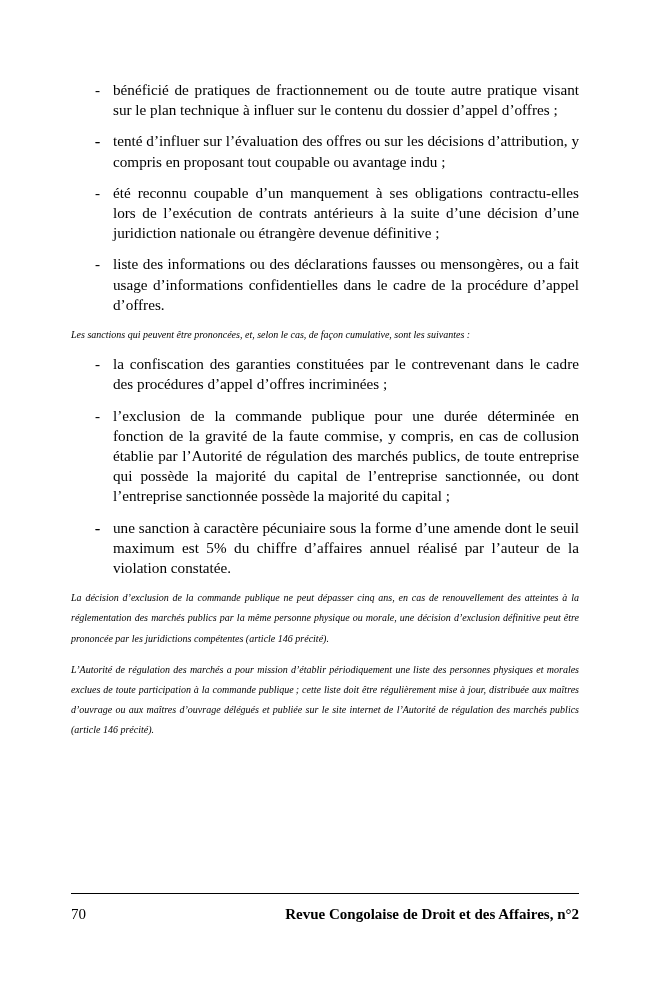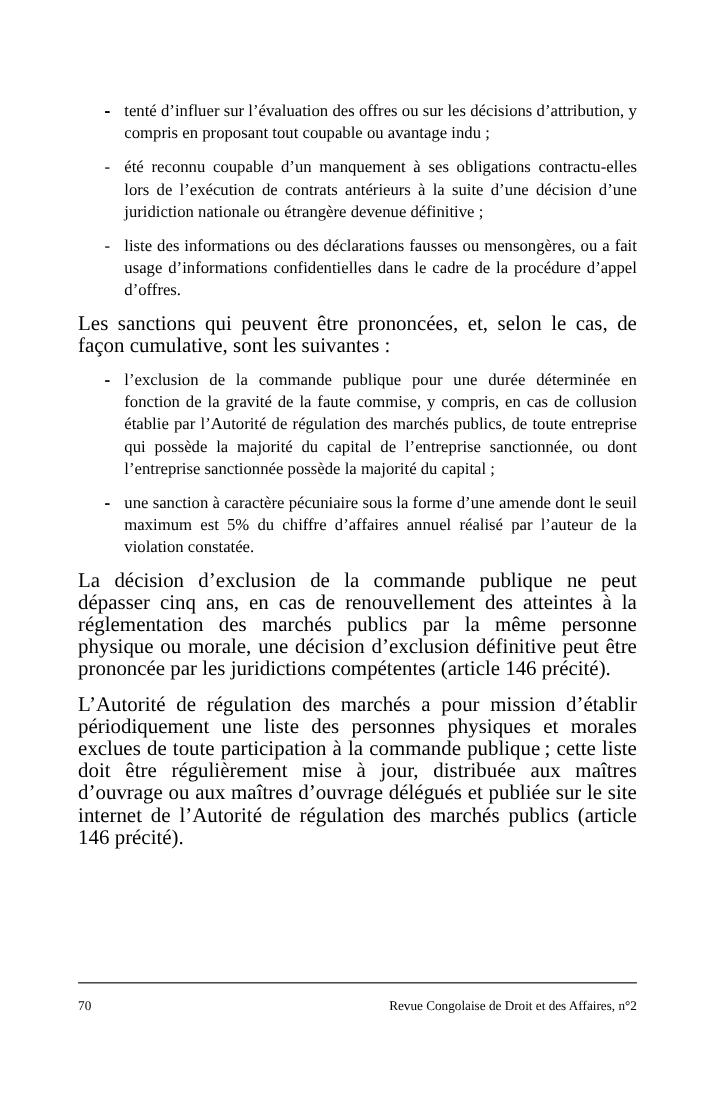--- a/index.html
+++ b/index.html
@@ -23,26 +23,27 @@
   }
   .content {
     position: absolute;
     left: 71px;
     top: 80px;
     width: 508px;
   }
   
   .para {
     margin: 0 0 11px 0;
-    font-size: 19px;
+    font-size: 10px;
     line-height: 20.2px;
     text-align: justify;
     text-justify: inter-word;
     hyphens: none;
     text-indent: 0;
+    font-style: italic;
   }
   .para.tight {
     margin-bottom: 9px;
   }
   
   .list {
     list-style: none;
     margin: 0 0 9px 0;
     padding: 0;
   }
@@ -81,40 +82,42 @@
   .footer-rule {
     border: 0;
     border-top: 1.1px solid #000000;
     margin: 0 0 11px 0;
     width: 100%;
   }
   .footer-row {
     display: flex;
     align-items: baseline;
     justify-content: space-between;
-    font-size: 12px;
+    font-size: 15px;
     line-height: 18px;
   }
   .footer-page-number {
     white-space: nowrap;
   }
   .footer-journal {
     white-space: nowrap;
+    font-weight: bold;
   }
 </style>
 </head>
 <body>
 
 <div class="page">
 
   <div class="content">
 
     <ul class="list list-block">
       <li class="list-item">
         <span class="dash">-</span>
+        <span>bénéficié de pratiques de fractionnement ou de toute autre pratique visant sur le plan technique à influer sur le contenu du dossier d’appel d’offres ;</span>
       </li>
       <li class="list-item">
         <span class="dash">-</span>
       </li>
       <li class="list-item">
         <span class="dash">-</span>
         <span>tenté d’influer sur l’évaluation des offres ou sur les décisions d’attribution, y compris en proposant tout coupable ou avantage indu ;</span>
       </li>
       <li class="list-item">
         <span class="dash">-</span>
@@ -124,20 +127,21 @@
         <span class="dash">-</span>
         <span>liste des informations ou des déclarations fausses ou mensongères, ou a fait usage d’informations confidentielles dans le cadre de la procédure d’appel d’offres.</span>
       </li>
     </ul>
 
     <p class="para tight">Les sanctions qui peuvent être prononcées, et, selon le cas, de façon cumulative, sont les suivantes :</p>
 
     <ul class="list list-block after-para">
       <li class="list-item">
         <span class="dash">-</span>
+        <span>la confiscation des garanties constituées par le contrevenant dans le cadre des procédures d’appel d’offres incriminées ;</span>
       </li>
       <li class="list-item">
         <span class="dash">-</span>
         <span>l’exclusion de la commande publique pour une durée déterminée en fonction de la gravité de la faute commise, y compris, en cas de collusion établie par l’Autorité de régulation des marchés publics, de toute entreprise qui possède la majorité du capital de l’entreprise sanctionnée, ou dont l’entreprise sanctionnée possède la majorité du capital ;</span>
       </li>
       <li class="list-item">
         <span class="dash">-</span>
       </li>
       <li class="list-item">
         <span class="dash">-</span>

